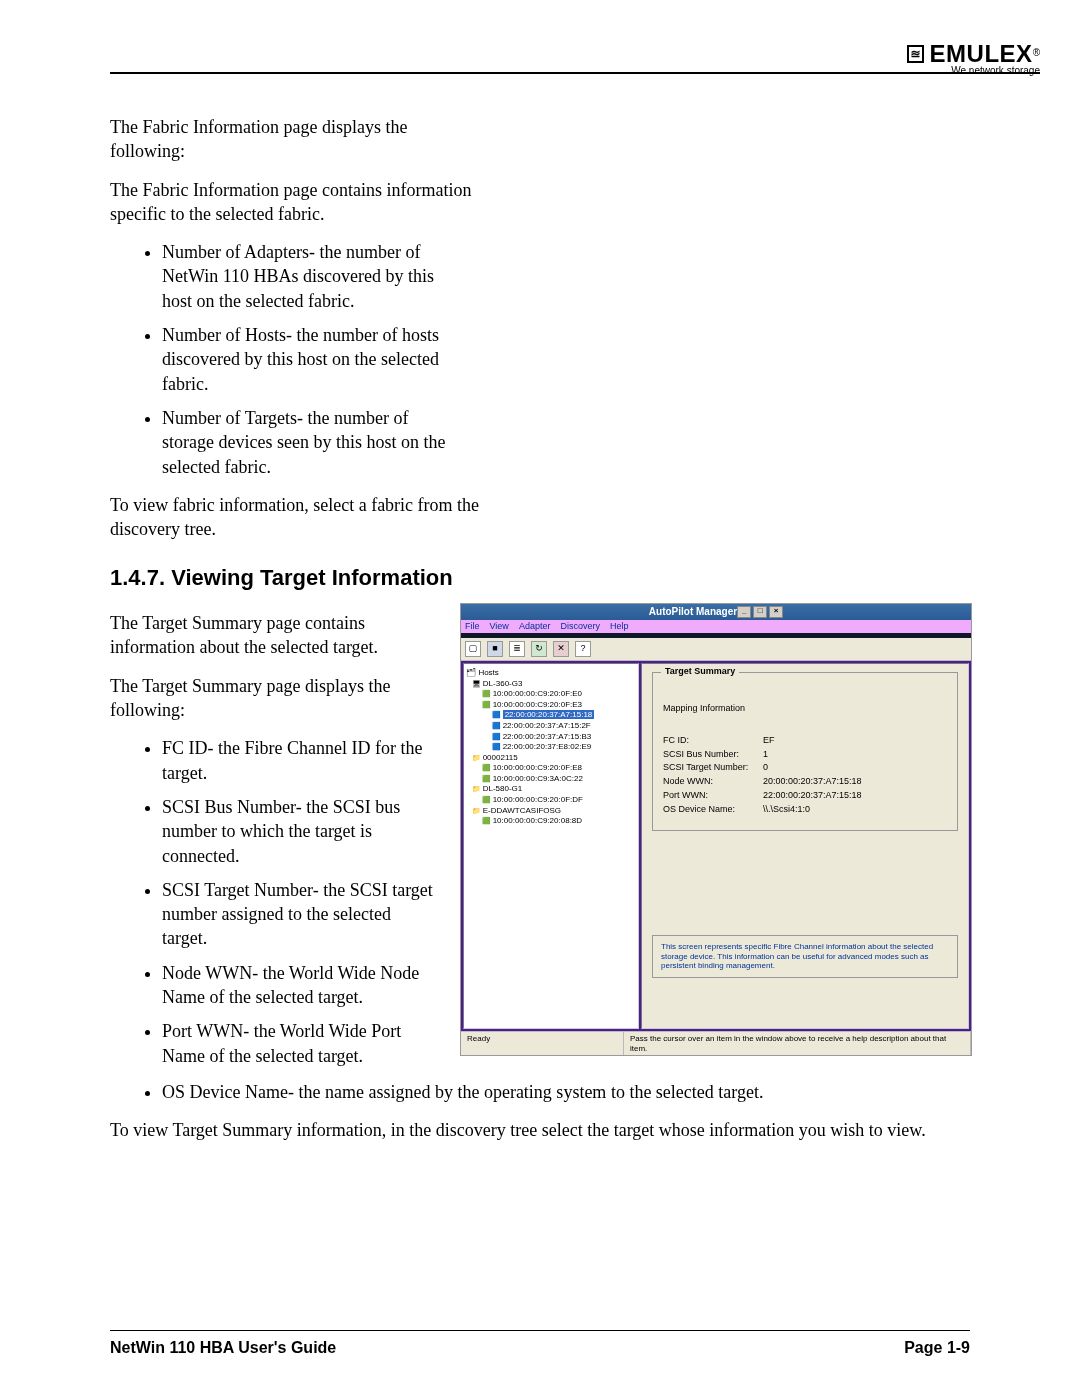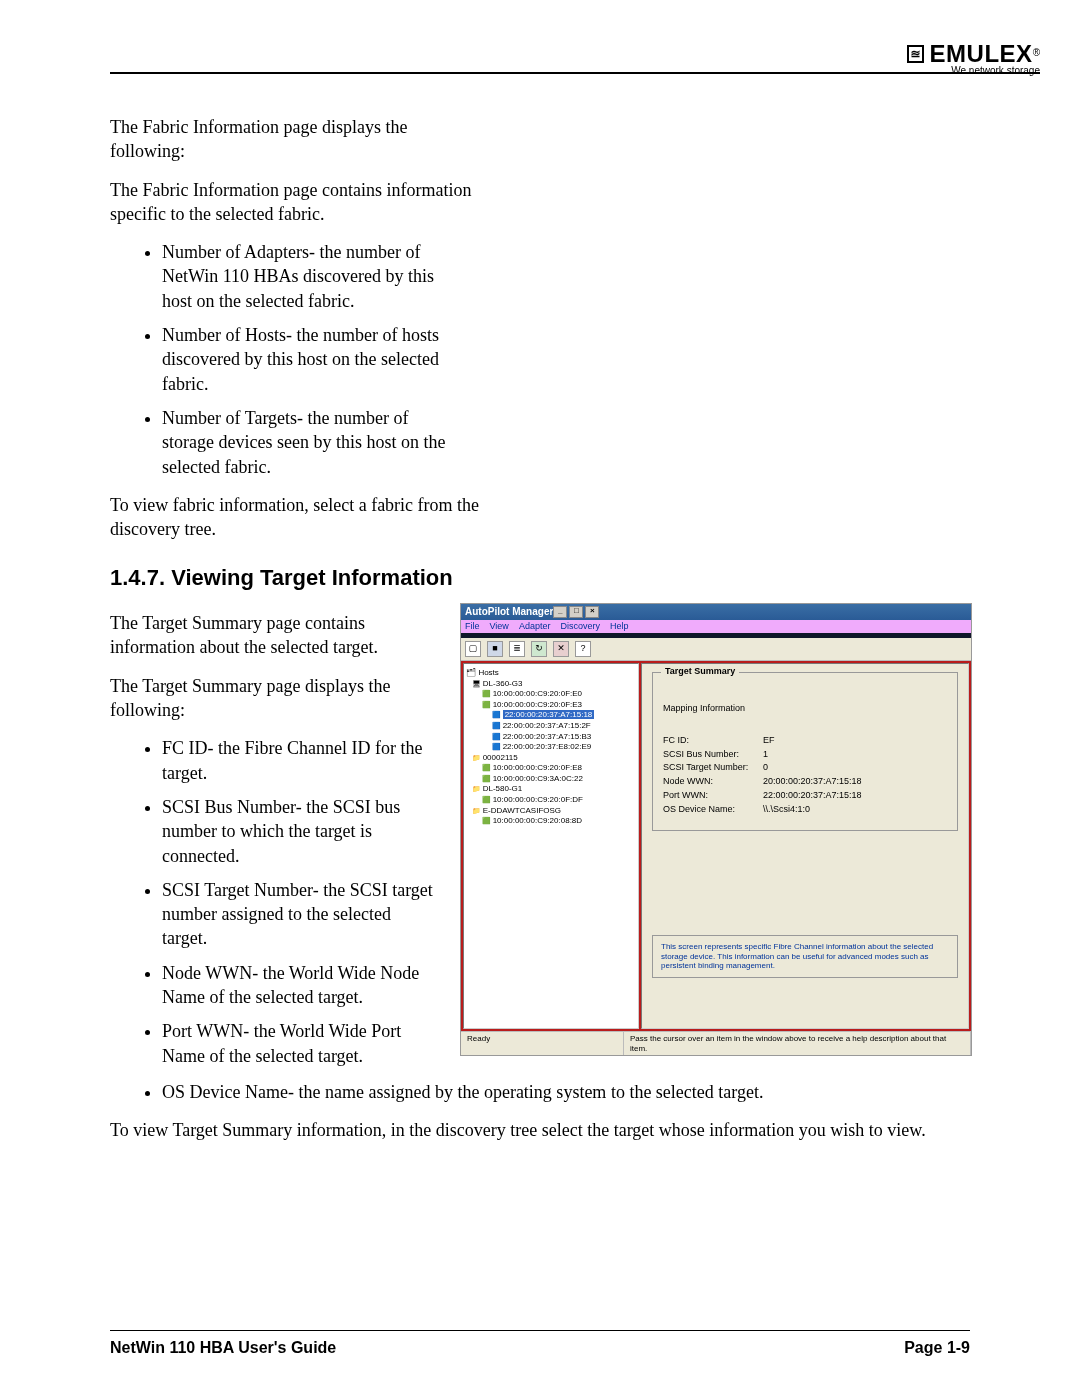--- a/index.html
+++ b/index.html
@@ -96,21 +96,21 @@
     background: #ece9d8;
     width: 510px;
   }
   .app-title {
     background: linear-gradient(#3a6ea5, #2a5b96);
     color: #fff;
     font-weight: bold;
     padding: 2px 4px;
     display: flex;
     align-items: center;
-    justify-content: flex-start;
+    justify-content: center;
     font-size:10px;
   }
   .win-btns { display:flex; gap:2px;}
   .win-btn { width:12px;height:10px;background:#d4d0c8;border:1px solid #888;font-size:8px;text-align:center;line-height:8px;color:#000;}
   .app-menu {
     background: #f0abfc;
     padding: 1px 4px;
     color: #003399;
     display: flex;
     gap: 10px;
@@ -121,21 +121,21 @@
     padding: 3px 4px;
     display: flex;
     gap: 6px;
     border-bottom: 1px solid #bbb;
     align-items:center;
   }
   .tool-ico { width:14px; height:14px; display:inline-block; border:1px solid #999; background:#fff; font-size:9px; text-align:center; line-height:12px;}
   .tool-ico.green{background:#cfe8cf;}
   .tool-ico.red{background:#e8cfcf;}
   .tool-ico.blue{background:#cfd8e8;}
-  .app-body { display:flex; height:370px; background:#b91c1c;}
+  .app-body { display:flex; height:370px; background:#4c1d95;}
   .tree {
     width: 170px;
     background:#fff;
     border:1px inset #ccc;
     margin:2px;
     padding:3px 2px;
     overflow:hidden;
     font-size:8px;
     color:#000;
   }

